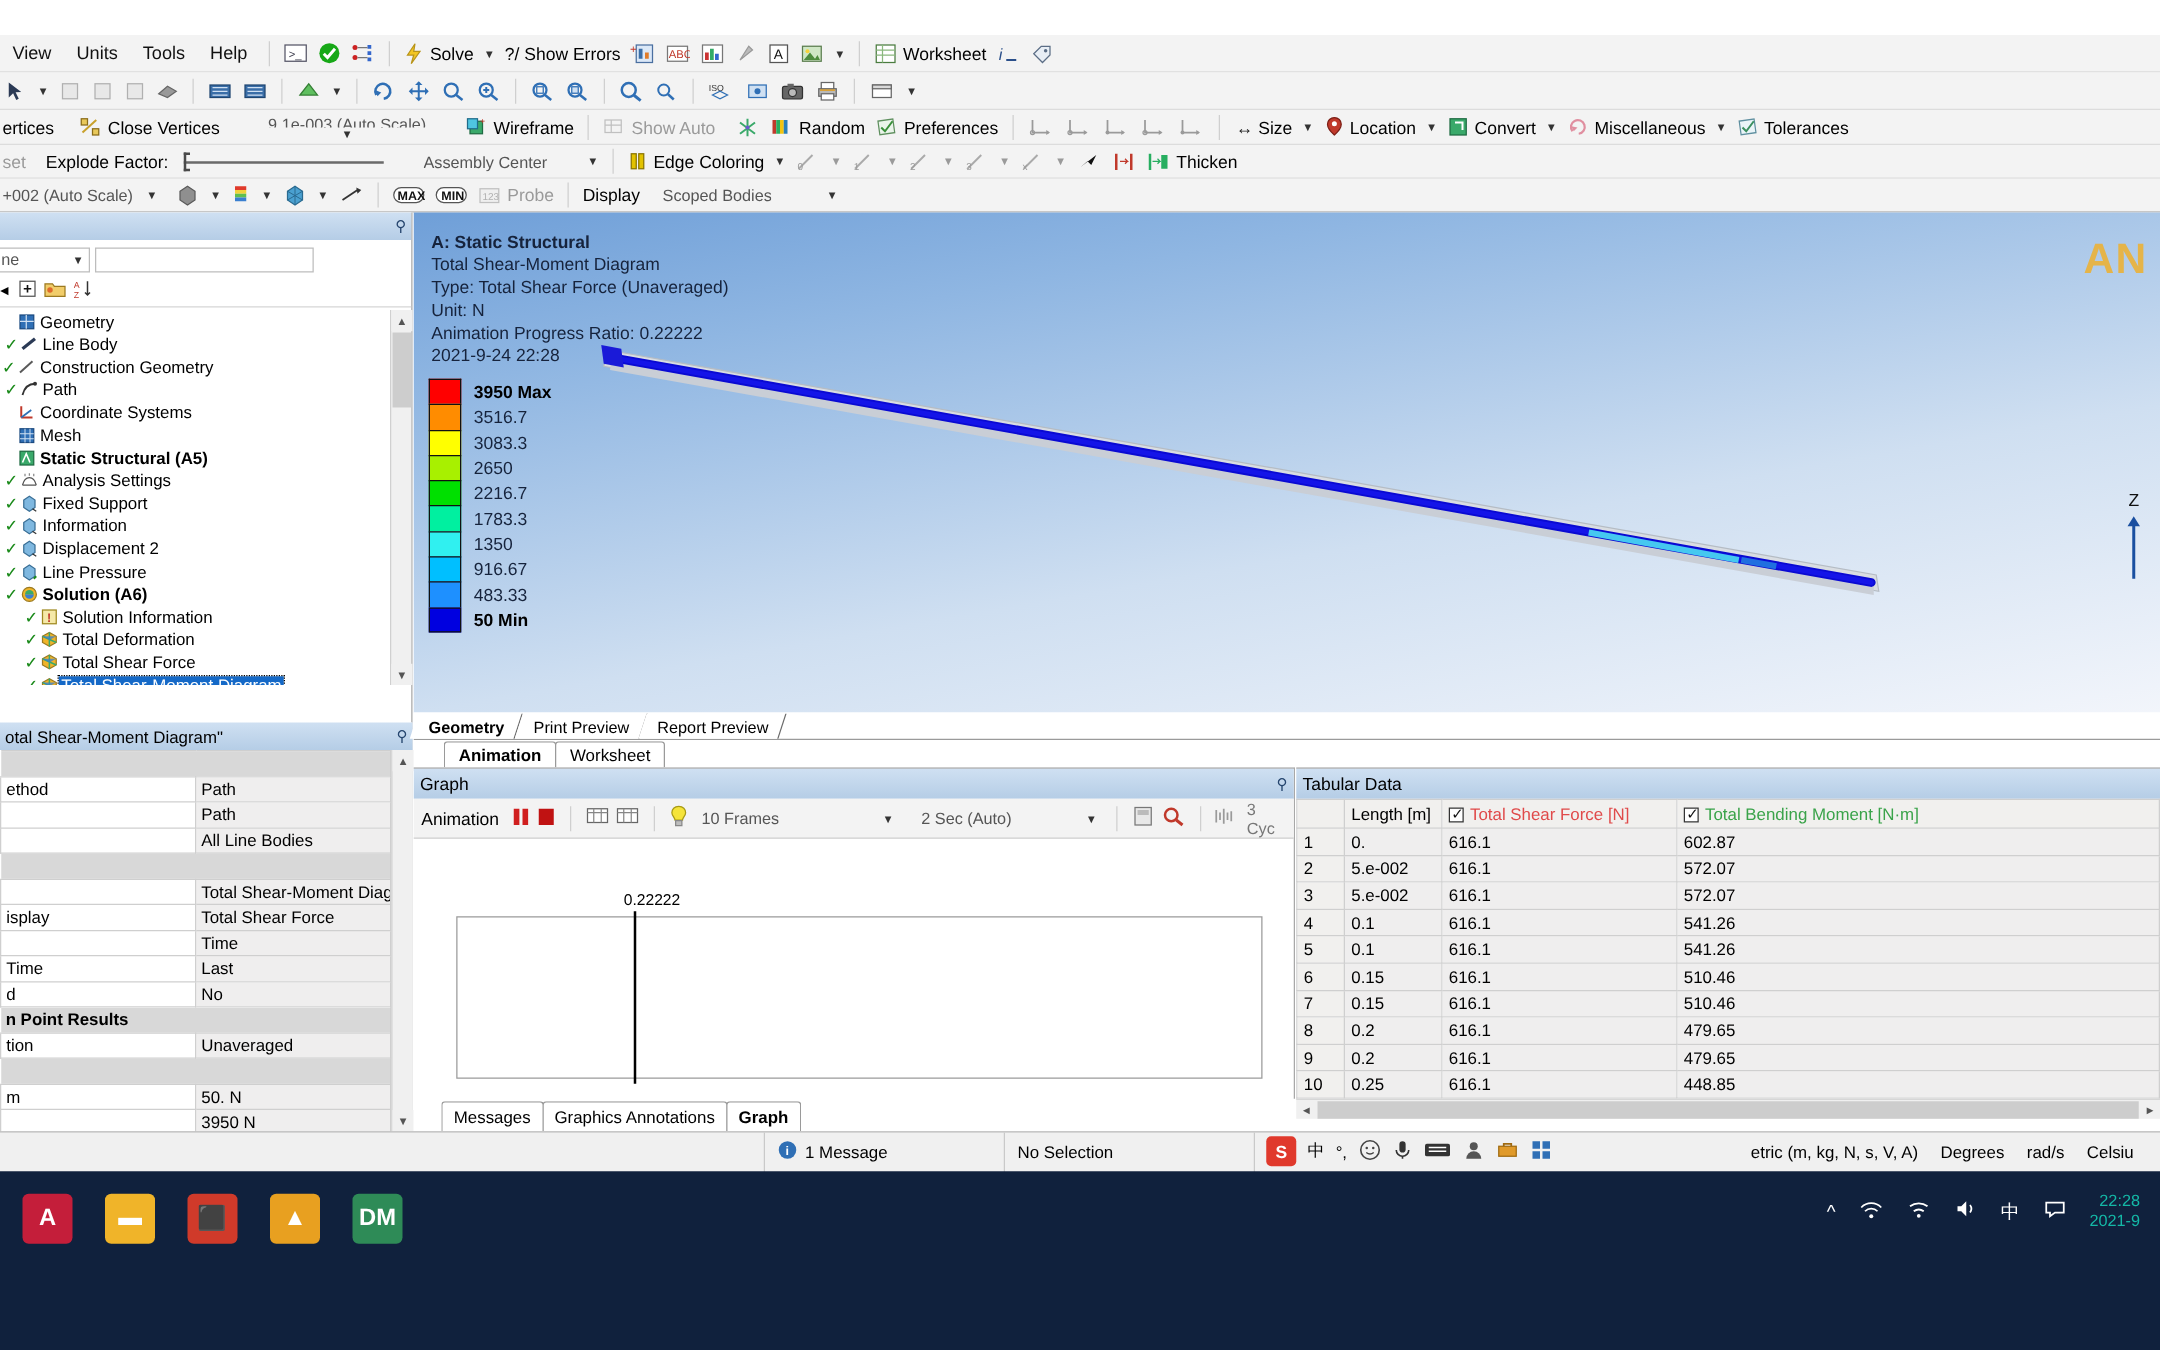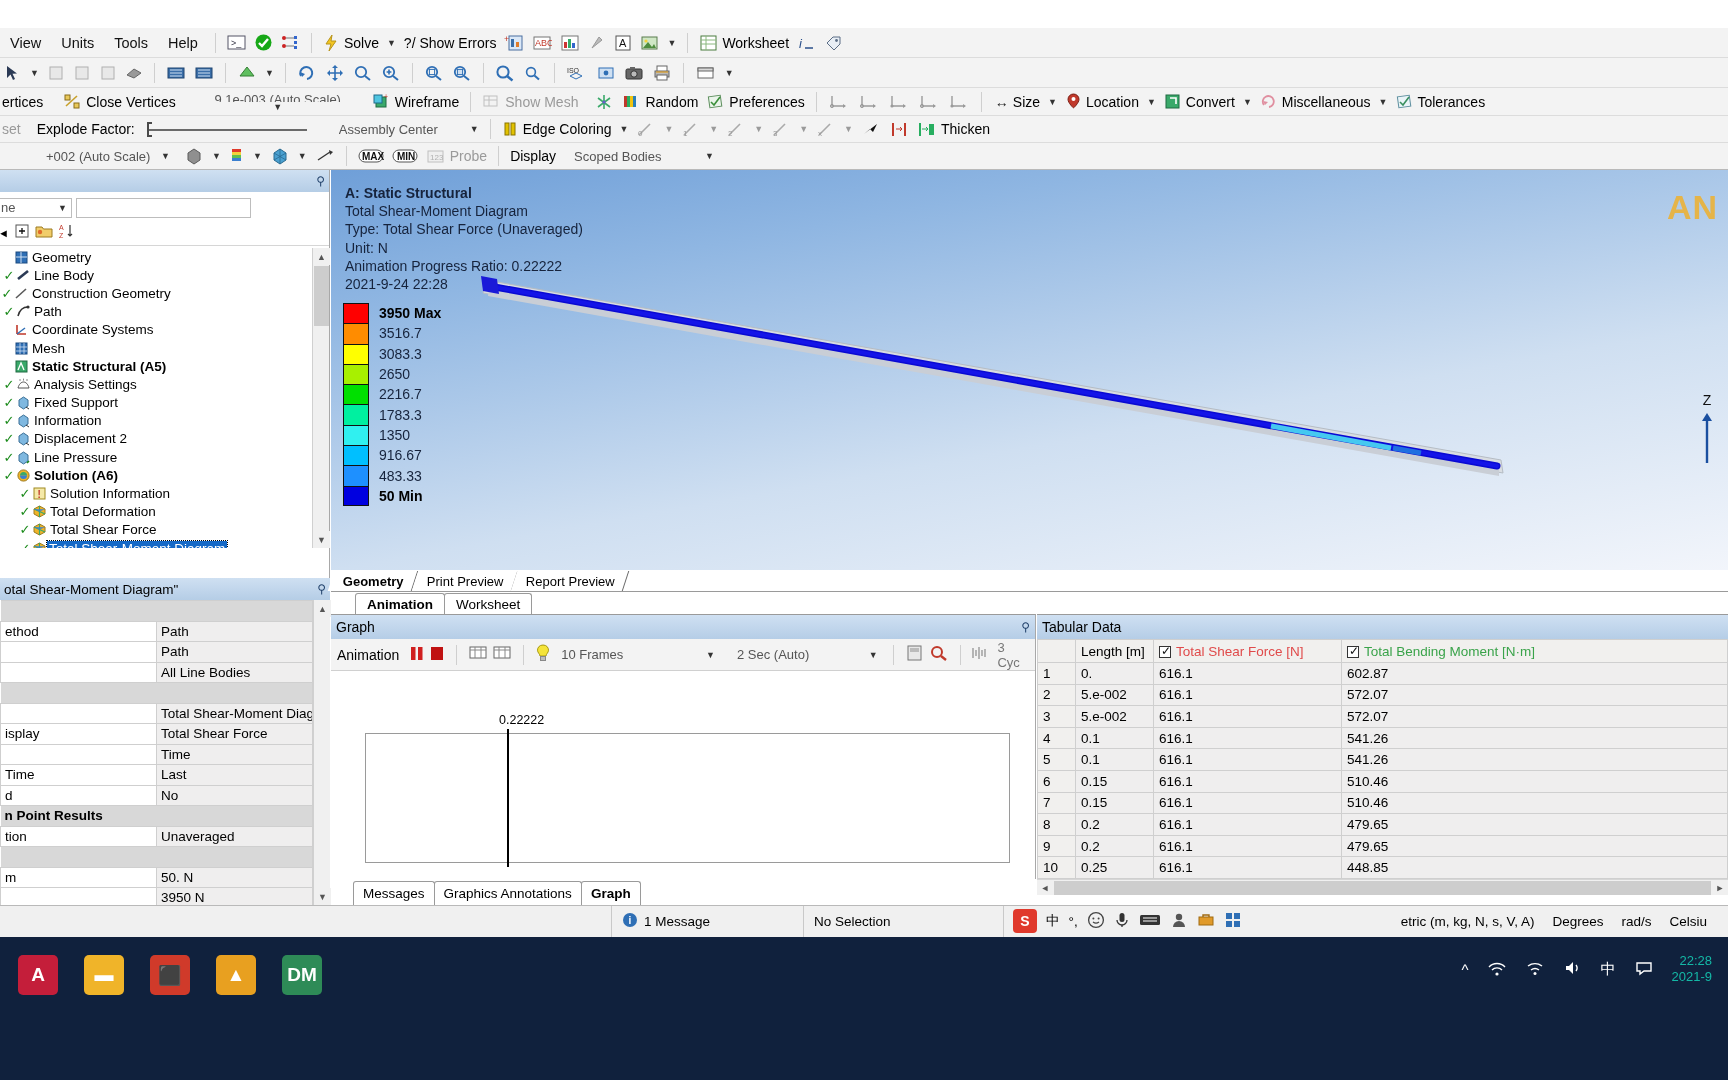--- a/index.html
+++ b/index.html
@@ -39,21 +39,21 @@
 
   
   .tbrow {
     position: absolute; left: 0; width: 1728px;
     background: #f3f3f3; border-bottom: 1px solid #dcdcdc;
     display: flex; align-items: center;
   }
   .tbrow.r1 { top: 58px; height: 30px; }
   .tbrow.r2 { top: 88px; height: 28px; }
   .tbrow.r3 { top: 116px; height: 27px; }
-  .tbrow.r4 { top: 143px; height: 27px; border-bottom: 1px solid #b9b9b9; padding-left: 44px; }
+  .tbrow.r4 { top: 143px; height: 27px; border-bottom: 1px solid #b9b9b9; }
 
   .combo {
     height: 20px; border: 1px solid #bdbdbd; background: #fff;
     display: flex; align-items: center; justify-content: space-between;
     padding: 0 4px 0 6px; font-size: 13px; color: #555;
   }
   .combo.flat { border: none; background: transparent; }
   .combo .cv { overflow: hidden; white-space: nowrap; }
 
   
@@ -469,21 +469,21 @@
           <text x="12" y="6" font-size="7" fill="#c0392b">+</text>
         </svg>
       <span>Wireframe</span>
     </div>
     <div class="vsep"></div>
     <div class="tbbtn dim">
       <svg width="19" height="17" viewBox="0 0 19 17">
           <rect x="2" y="3" width="13" height="10" fill="none" stroke="#c0c0c0"></rect>
           <path d="M2 7 H15 M7 3 V13" stroke="#c0c0c0"></path>
         </svg>
-      <span>Show Mesh</span>
+      <span>Show Auto</span>
     </div>
     <div class="tbbtn" style="margin-left:8px;">
       <svg width="20" height="18" viewBox="0 0 20 18">
           <path d="M10 2 L10 16 M4 14 L16 5 M4 5 L16 14" stroke="#3aa96a" stroke-width="1.6"></path>
           <circle cx="10" cy="9" r="1.6" fill="#6a5acd"></circle>
         </svg>
     </div>
     <div class="tbbtn">
       <svg width="19" height="17" viewBox="0 0 19 17">
           <rect x="2" y="3" width="3" height="11" fill="#c0392b"></rect>

